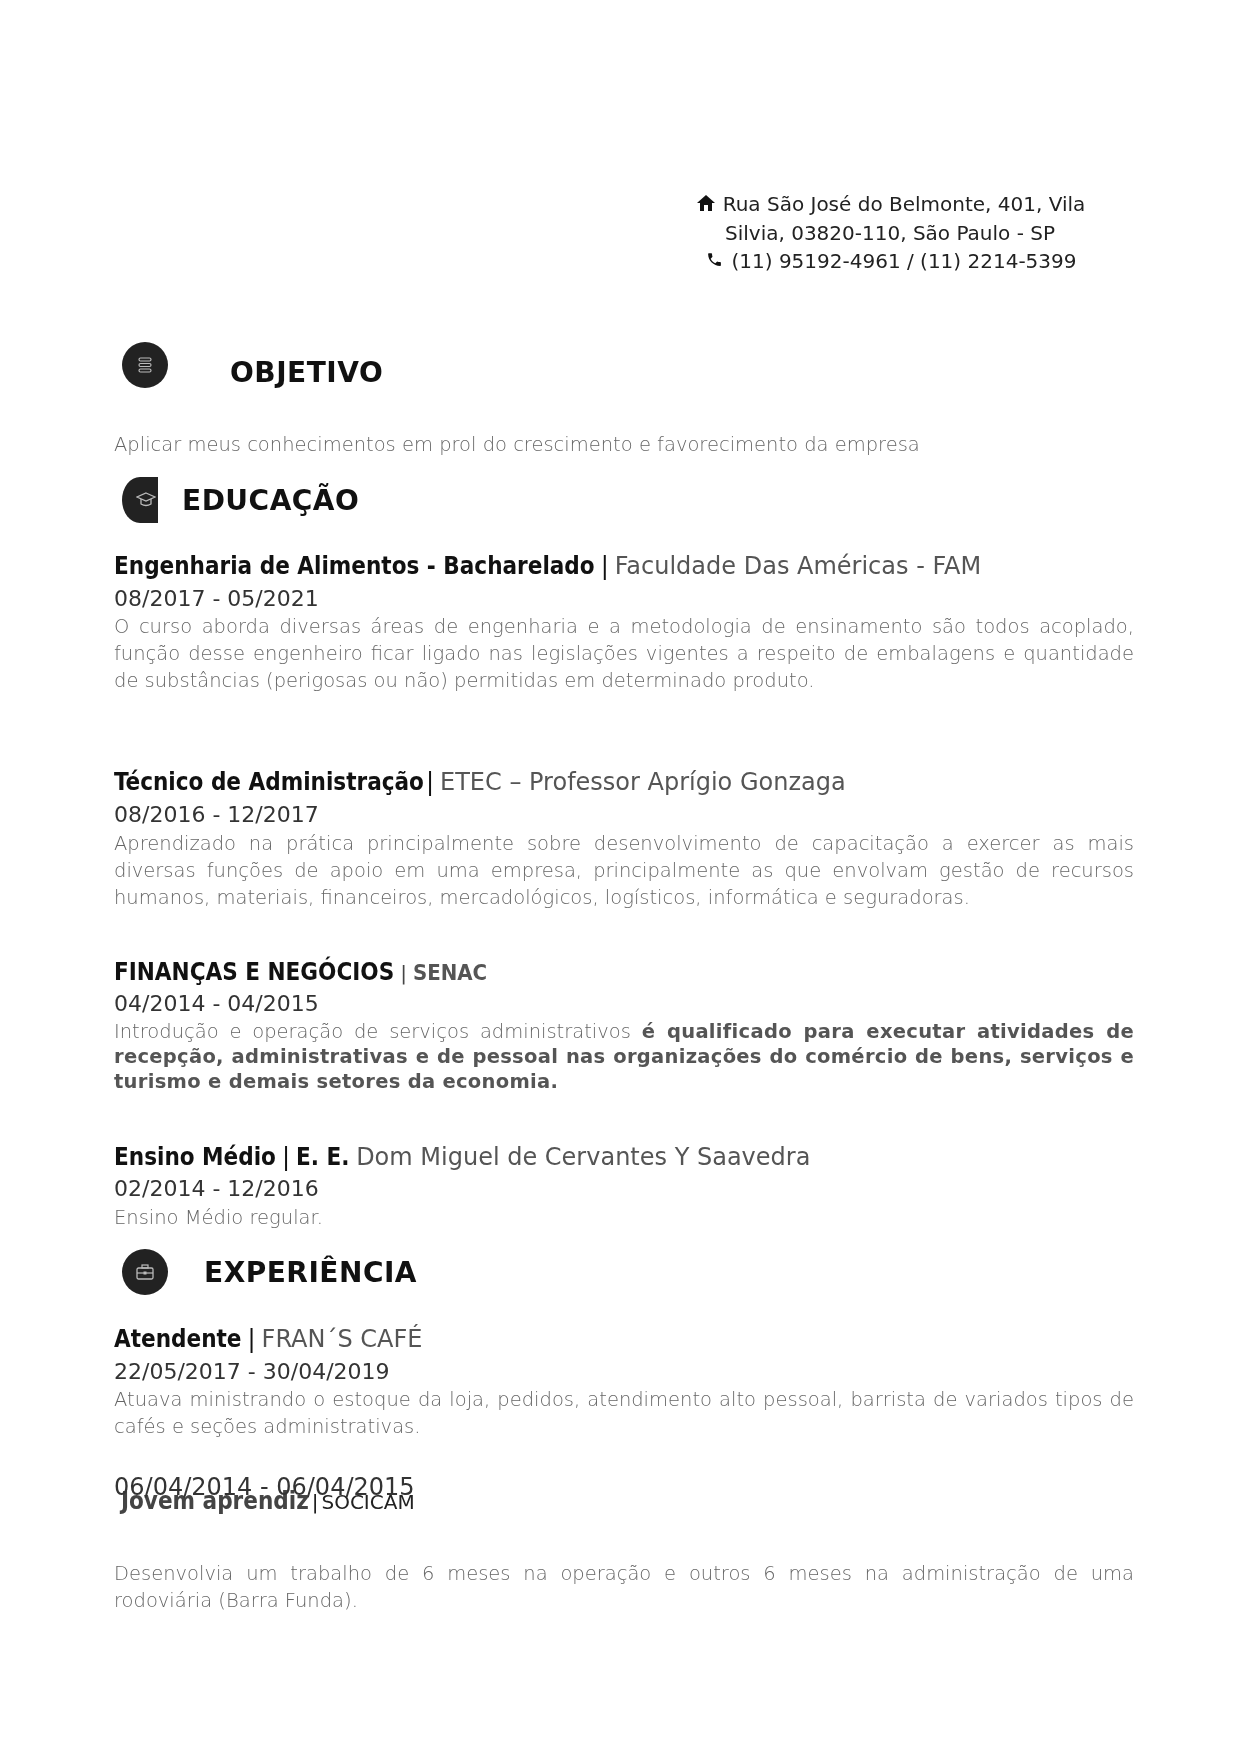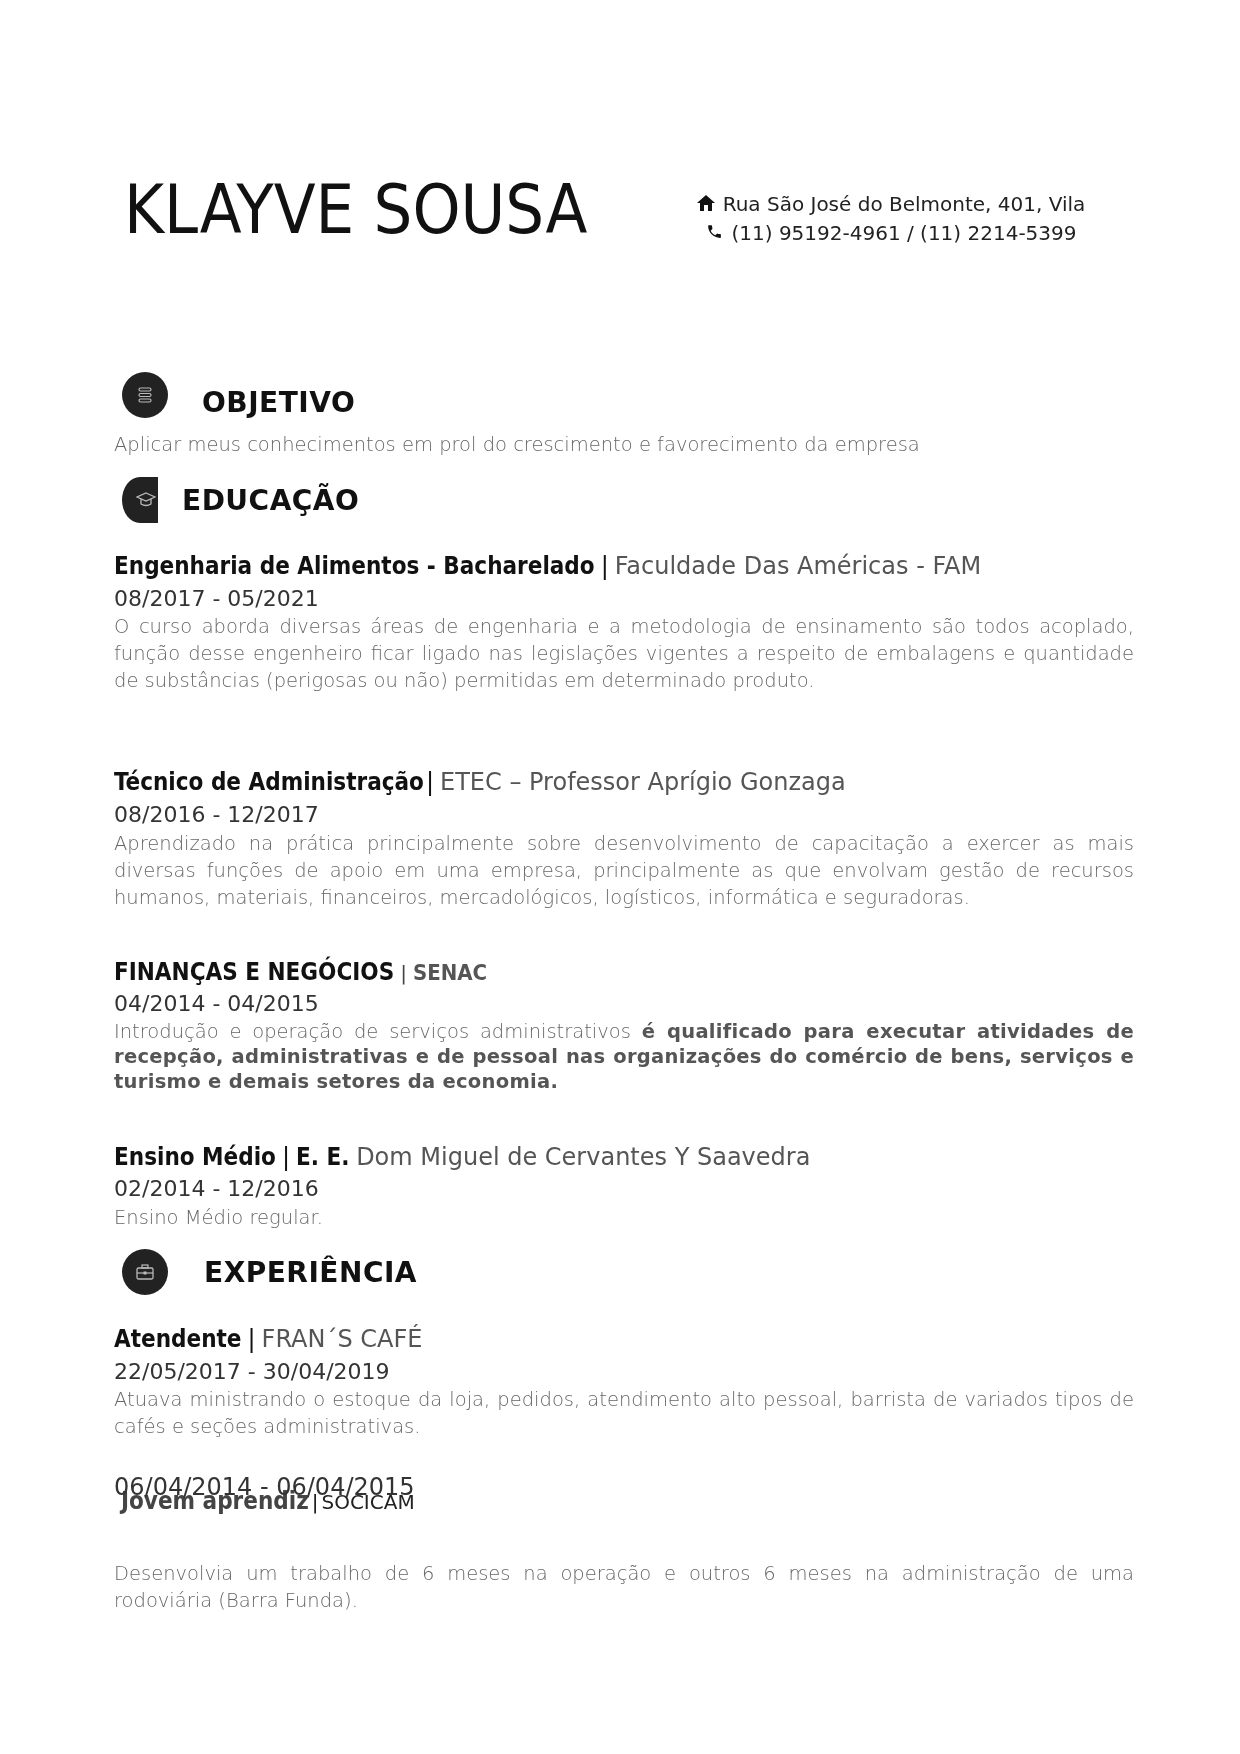--- a/index.html
+++ b/index.html
@@ -16,41 +16,41 @@
   .entry-title .b { font-family:"DejaVu Sans", sans-serif; font-weight:bold; color:#111; font-stretch:condensed; }
   .entry-title .sep { font-family:"DejaVu Sans", sans-serif; color:#111; margin:0 6px; }
   .entry-title .org { font-family:"DejaVu Sans", sans-serif; color:#555; font-weight:normal;margin-top:8px; }
   .date { position:absolute; left:114px; font-family:"DejaVu Sans", sans-serif; font-size:22px; line-height:30px; color:#333; }
   .bold-part { color:#555; font-weight:bold; letter-spacing:0.3px; }
 </style>
 </head>
 <body>
 
 <div class="name">
-  <div>KLAYVE SOUSA</div>
 </div>
 
 <div class="contact">
   <div>
     <span class="icon">
       <svg width="18" height="16" viewBox="0 0 18 16">
           <path d="M9 0 L18 8 L15 8 L15 16 L11 16 L11 10 L7 10 L7 16 L3 16 L3 8 L0 8 Z" fill="#111"></path>
         </svg>
     </span><span>Rua São José do Belmonte, 401, Vila</span>
   </div>
+  <div>Silvia, 03820-110, São Paulo - SP</div>
   <div>
     <span class="icon">
       <svg width="17" height="17" viewBox="0 0 24 24">
           <path d="M6.6 10.8c1.4 2.8 3.8 5.1 6.6 6.6l2.2-2.2c.3-.3.7-.4 1-.2 1.1.4 2.3.6 3.6.6.6 0 1 .4 1 1V20c0 .6-.4 1-1 1C10.6 21 3 13.4 3 4c0-.6.4-1 1-1h3.5c.6 0 1 .4 1 1 0 1.3.2 2.5.6 3.6.1.3 0 .7-.2 1z" fill="#111"></path>
         </svg>
     </span><span>(11) 95192-4961 / (11) 2214-5399</span>
   </div>
 </div>
 
-<div class="sec-head" style="top:372px;">
+<div class="sec-head" style="top:342px;gap:28px;">
   <div class="circle">
     <svg width="14" height="16" viewBox="0 0 14 16">
         <rect x="1" y="1" width="12" height="3" rx="1.5" fill="none" stroke="#bbb" stroke-width="1.2"></rect>
         <rect x="1" y="6.5" width="12" height="3" rx="1.5" fill="none" stroke="#bbb" stroke-width="1.2"></rect>
         <rect x="1" y="12" width="12" height="3" rx="1.5" fill="none" stroke="#bbb" stroke-width="1.2"></rect>
       </svg>
   </div>
   <div class="sec-title" style="margin-left:34px;margin-top:14px;">OBJETIVO</div>
 </div>
 <div class="para" style="top:431px;">Aplicar meus conhecimentos em prol do crescimento e favorecimento da empresa</div>

